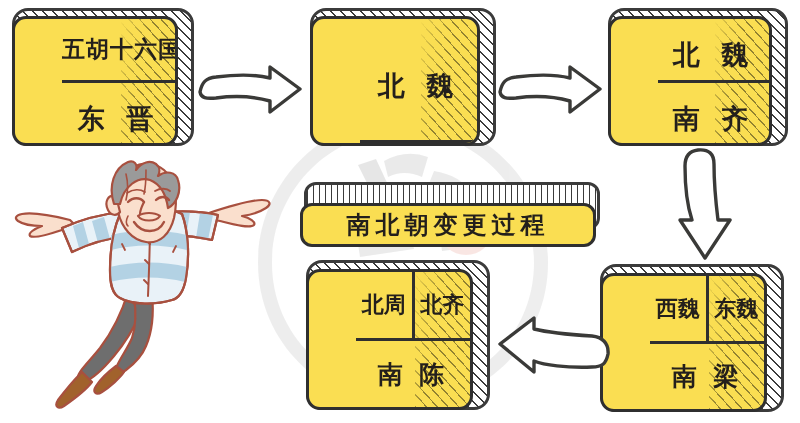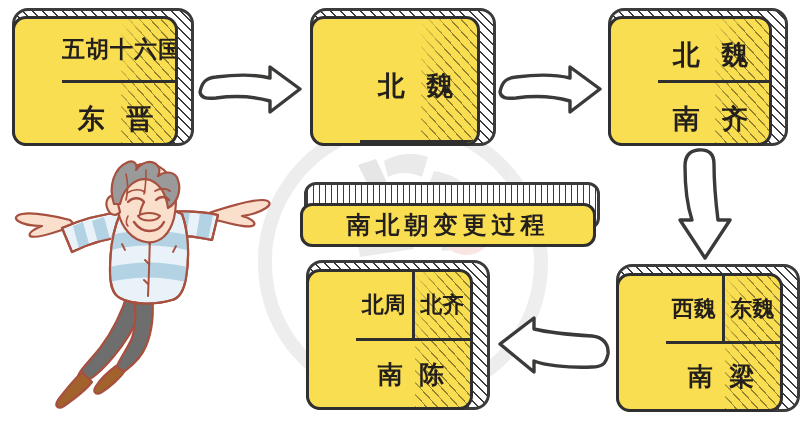--- a/index.html
+++ b/index.html
@@ -169,21 +169,21 @@
           <span>南 齐</span>
         </div>
       </div>
     </div>
   </div>
 
   <svg class="arrow" style="left:672px;top:146px;width:70px;height:118px;" viewBox="0 0 70 118" xmlns="http://www.w3.org/2000/svg">
     <path d="M26 4 C17 5 13 10 13 20 C13 44 16 62 20 74 L8 74 L33 112 L58 74 L46 74 C44 58 42 38 42 18 C42 8 37 3 26 4 Z" fill="#ffffff" stroke="#3a3a38" stroke-width="3.4" stroke-linejoin="round" stroke-linecap="round"></path>
   </svg>
 
-  <div class="node" style="left:616px;top:264px;width:184px;height:148px;">
+  <div class="node" style="left:600px;top:264px;width:184px;height:148px;">
     <div class="slab"></div>
     <div class="face" style="left:0px;top:9px;width:167px;height:139px;">
       <div class="row top">
         <div class="cell t-xs">
           <span>西魏</span>
         </div>
         <div class="cell t-xs">
           <span>东魏</span>
         </div>
       </div>

